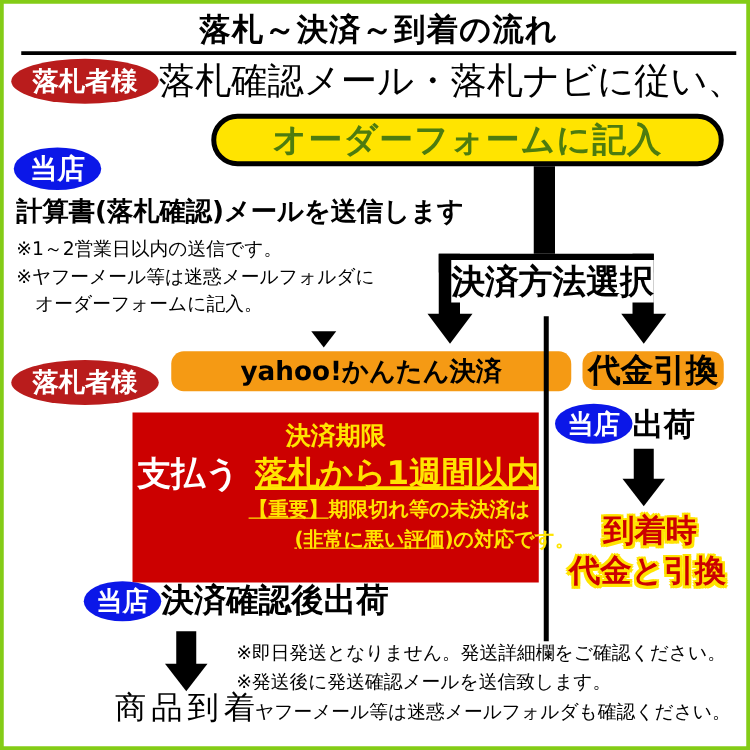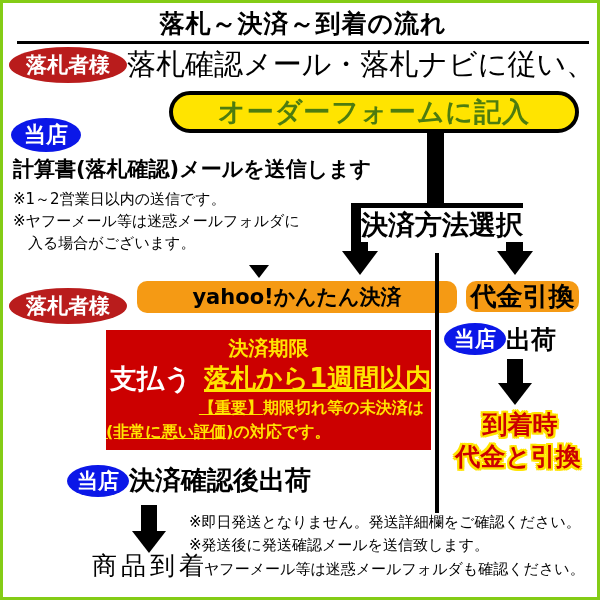--- a/index.html
+++ b/index.html
@@ -129,21 +129,21 @@
     display:flex;align-items:center;justify-content:center;
     background:#f59a14;border-radius:10px;
     color:#000;font-weight:bold;white-space:nowrap;
     font-family:"DejaVu Sans",sans-serif;
   }
   #pill-yahoo{left:134px;top:278px;width:320px;height:32px;font-size:21px;}
   #pill-cod  {left:463px;top:278px;width:113px;height:31px;font-size:26px;}
 
   
   #redbox{
-    left:103px;top:327px;width:325px;height:120px;
+    left:103px;top:327px;width:325px;height:136px;
     background:#cc0000;
   }
   #red-deadline{
     left:0;top:5px;width:325px;text-align:center;
     color:#ffe400;font-size:20px;font-weight:bold;white-space:nowrap;
     font-family:"DejaVu Sans",sans-serif;
   }
   #red-pay{
     left:4px;top:31px;
     color:#ffffff;font-size:27px;font-weight:bold;white-space:nowrap;
@@ -155,23 +155,24 @@
     text-decoration:underline;text-decoration-thickness:3px;
     font-family:"DejaVu Sans",sans-serif;
   }
   #red-note1{
     left:0;top:68px;width:318px;text-align:right;
     color:#ffe400;font-size:16px;font-weight:bold;white-space:nowrap;
     font-family:"DejaVu Sans",sans-serif;
   }
   #red-note1 u{text-decoration:underline;}
   #red-note2{
-    left:0;top:92px;width:318px;
+    left:0;top:92px;width:318px;text-align:right;
     color:#ffe400;font-size:16px;font-weight:bold;white-space:nowrap;
     font-family:"DejaVu Sans",sans-serif;
+    padding-left:36px;
   }
   #red-note2 u{text-decoration:underline;}
 
   
   #ship-label{
     left:503px;top:320px;
     font-size:25px;font-weight:bold;color:#000;white-space:nowrap;
     font-family:"DejaVu Sans",sans-serif;
   }
   .outlined-red{
@@ -226,21 +227,21 @@
   <div class="abs bar" id="drop-r"></div>
   <div class="abs tri" id="head-l"></div>
   <div class="abs tri" id="head-r"></div>
   <div class="abs tri" id="head-small"></div>
 
   <div class="abs ellipse blue" id="badge-shop-1">当店</div>
   <div class="abs" id="shop-line">計算書(落札確認)メールを送信します</div>
   <div class="abs" id="shop-notes">
     <div>※1～2営業日以内の送信です。</div>
     <div>※ヤフーメール等は迷惑メールフォルダに</div>
-    <div class="indent">入る場合がございます。</div>
+    <div class="indent">オーダーフォームに記入。</div>
   </div>
 
   <div class="abs" id="paysel">決済方法選択</div>
 
   <div class="abs pill" id="pill-yahoo">yahoo!かんたん決済</div>
   <div class="abs pill" id="pill-cod">代金引換</div>
 
   <div class="abs" id="divider"></div>
 
   <div class="abs ellipse red" id="badge-bidder-2">落札者様</div>

